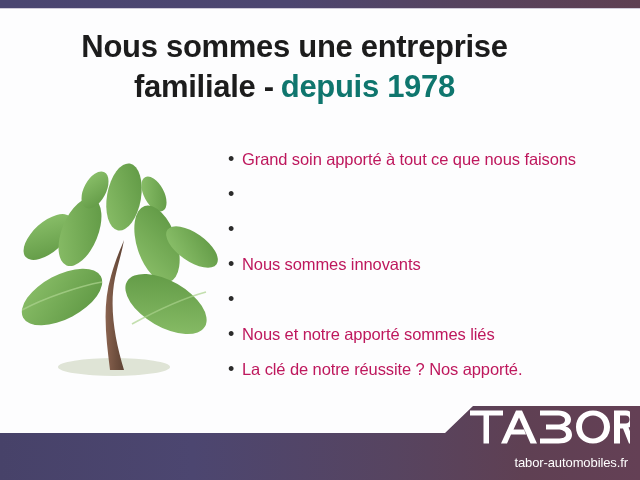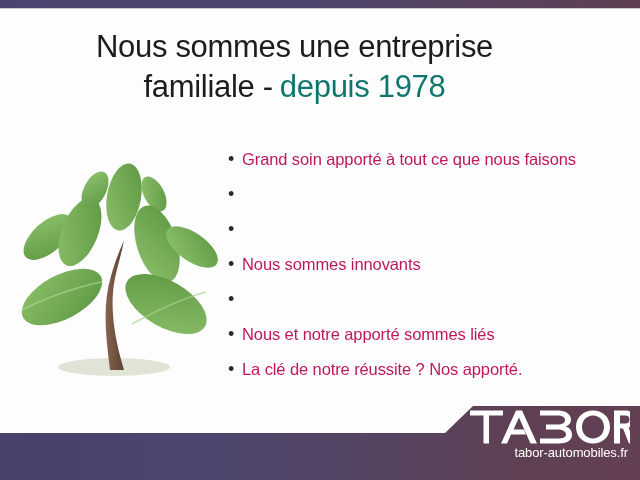--- a/index.html
+++ b/index.html
@@ -40,21 +40,21 @@
   }
 
   
   #headline {
     position: absolute;
     left: 0;
     top: 27px;
     width: 589px;
     text-align: center;
     font-size: 31px;
-    font-weight: normal;
+    font-weight: bold;
     line-height: 40px;
     color: #1c1c1c;
     letter-spacing: -0.3px;
   }
   #headline .line1 { display: block; }
   #headline .line2 { display: block; }
   .accent-green { color: #0f766e; }
   .dash-spacer { display: inline-block; width: 7px; }
 
   
@@ -122,21 +122,21 @@
     height: 62px;
     text-align: left;
   }
   #logo-wordmark {
     display: block;
     width: 160px;
     height: 34px;
   }
   #logo-tagline {
     display: block;
-    margin-top: 1px;
+    margin-top: 11px;
     font-size: 13px;
     color: #ffffff;
     letter-spacing: -0.1px;
     font-family: "Liberation Sans", sans-serif;
     text-align: right;
     width: 160px;
     padding-right: 2px;
     box-sizing: border-box;
   }
 </style>

